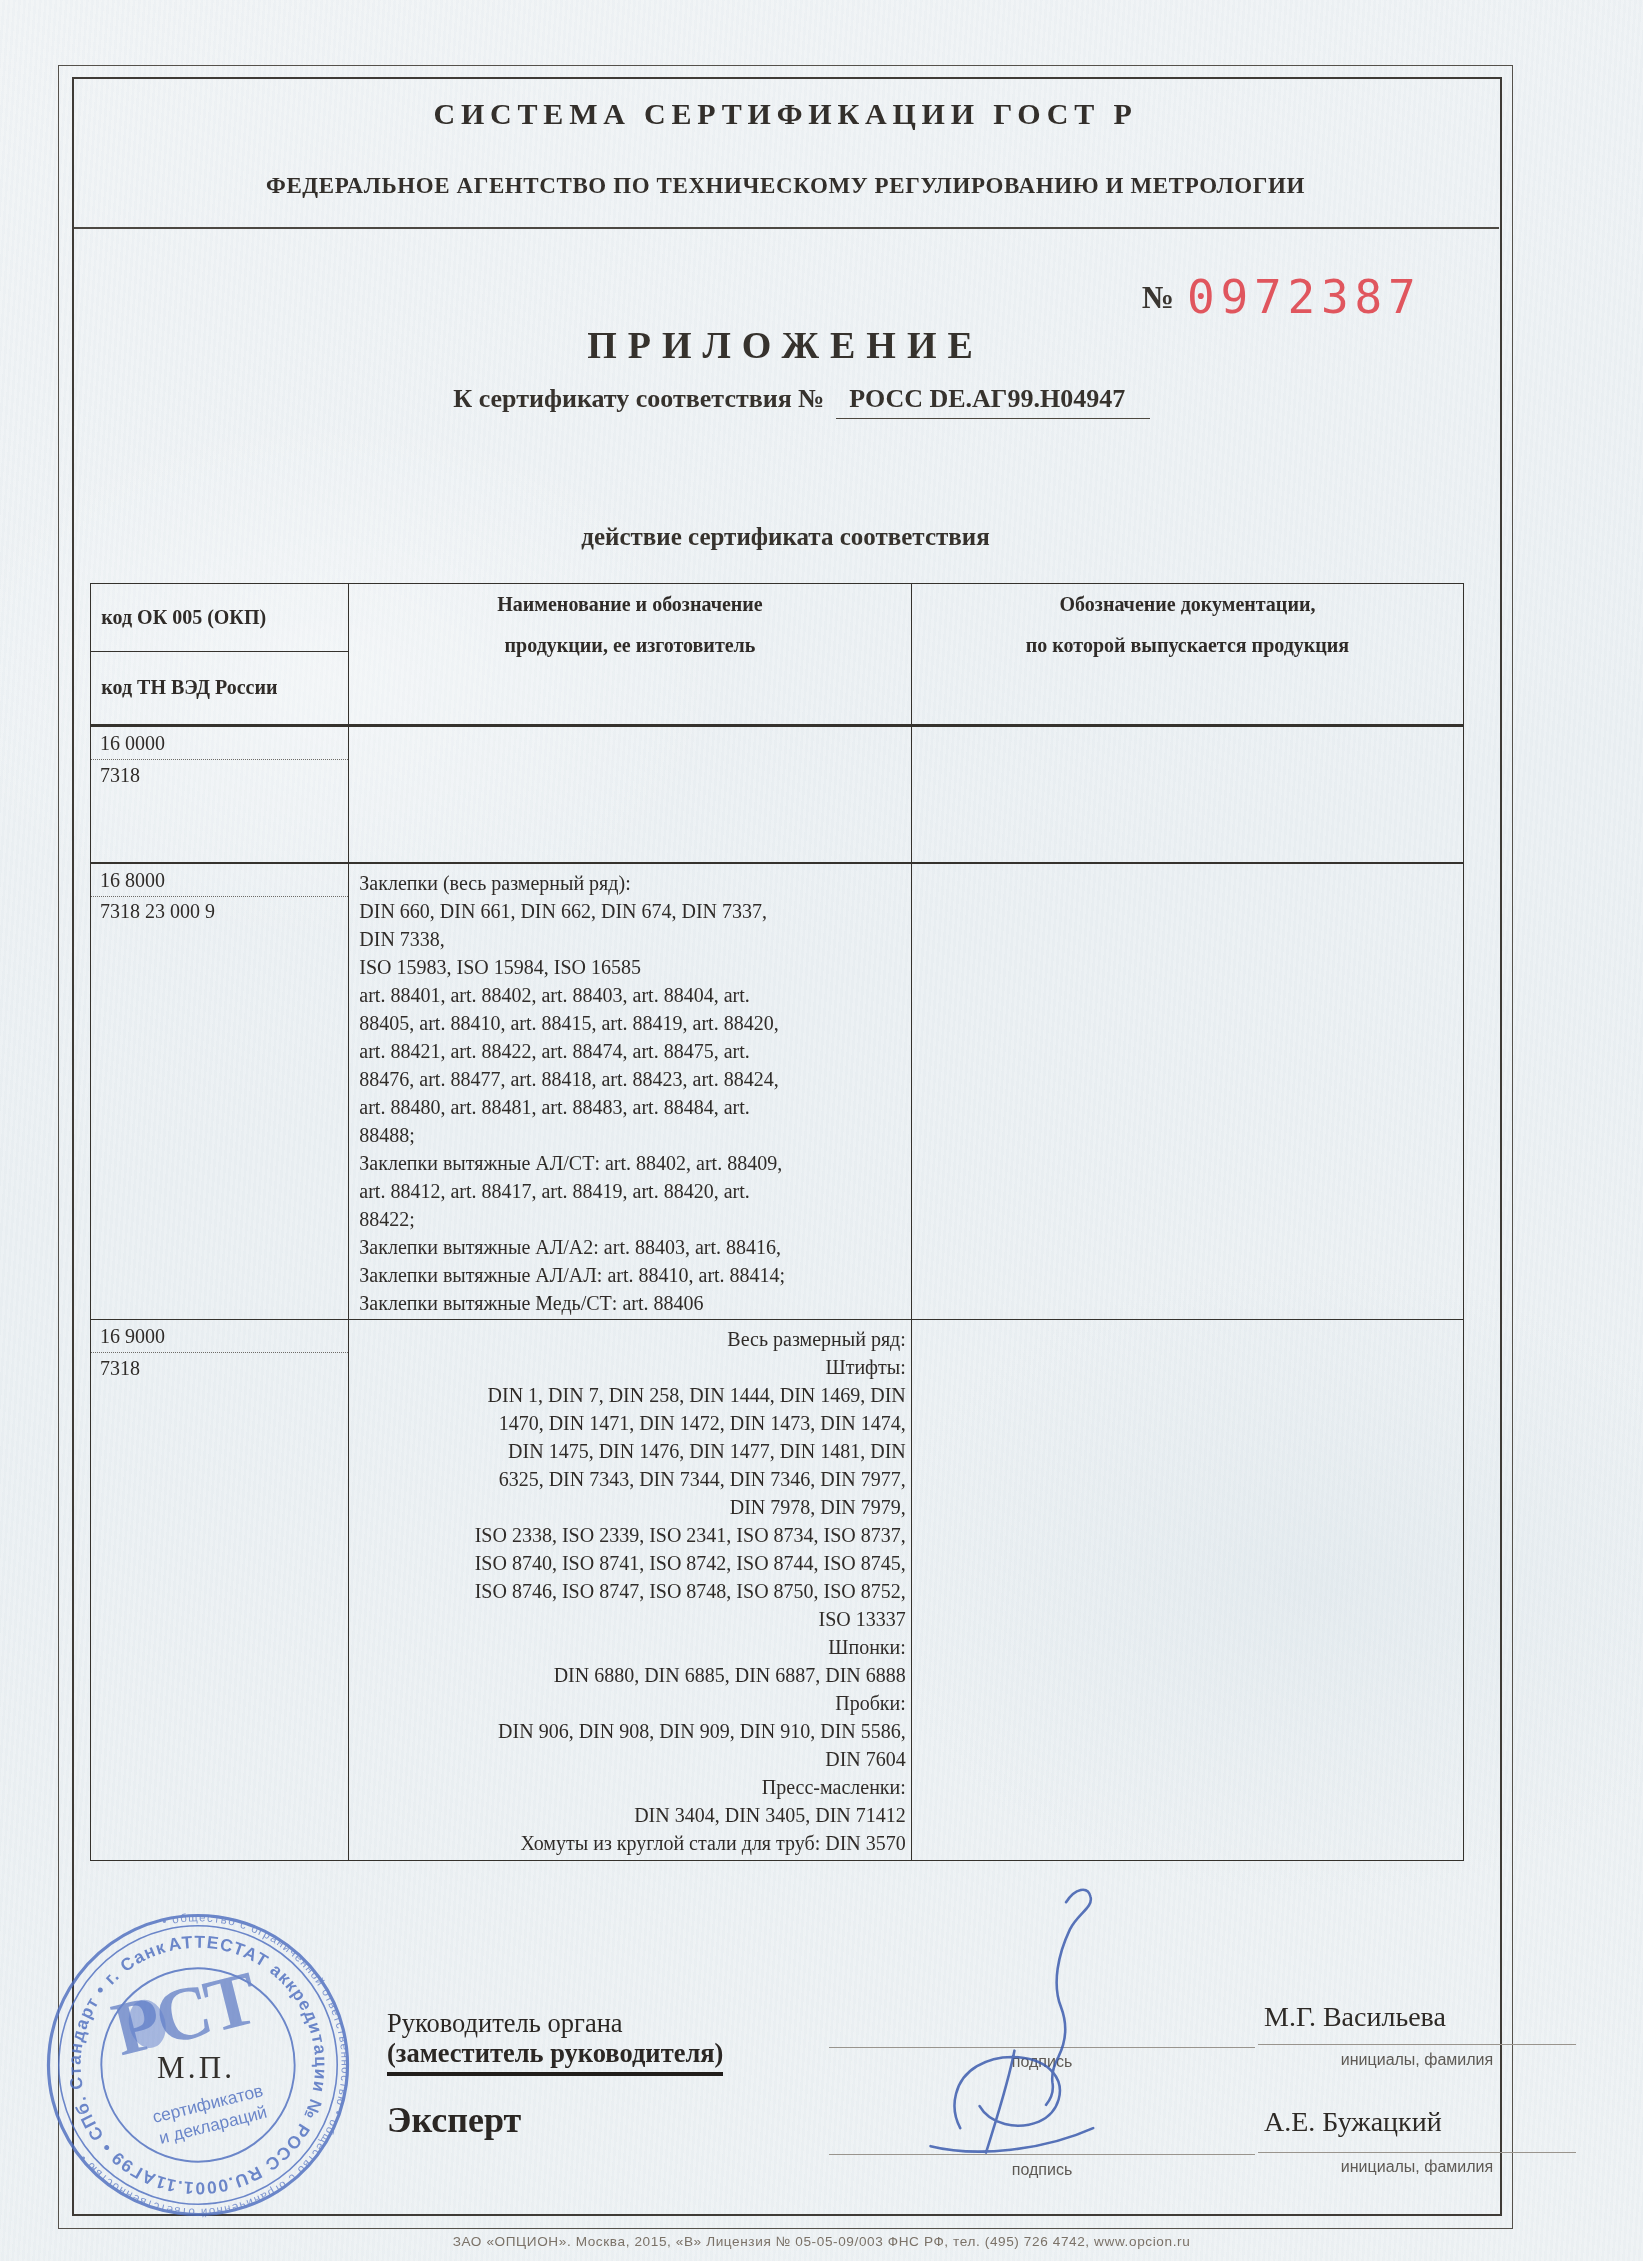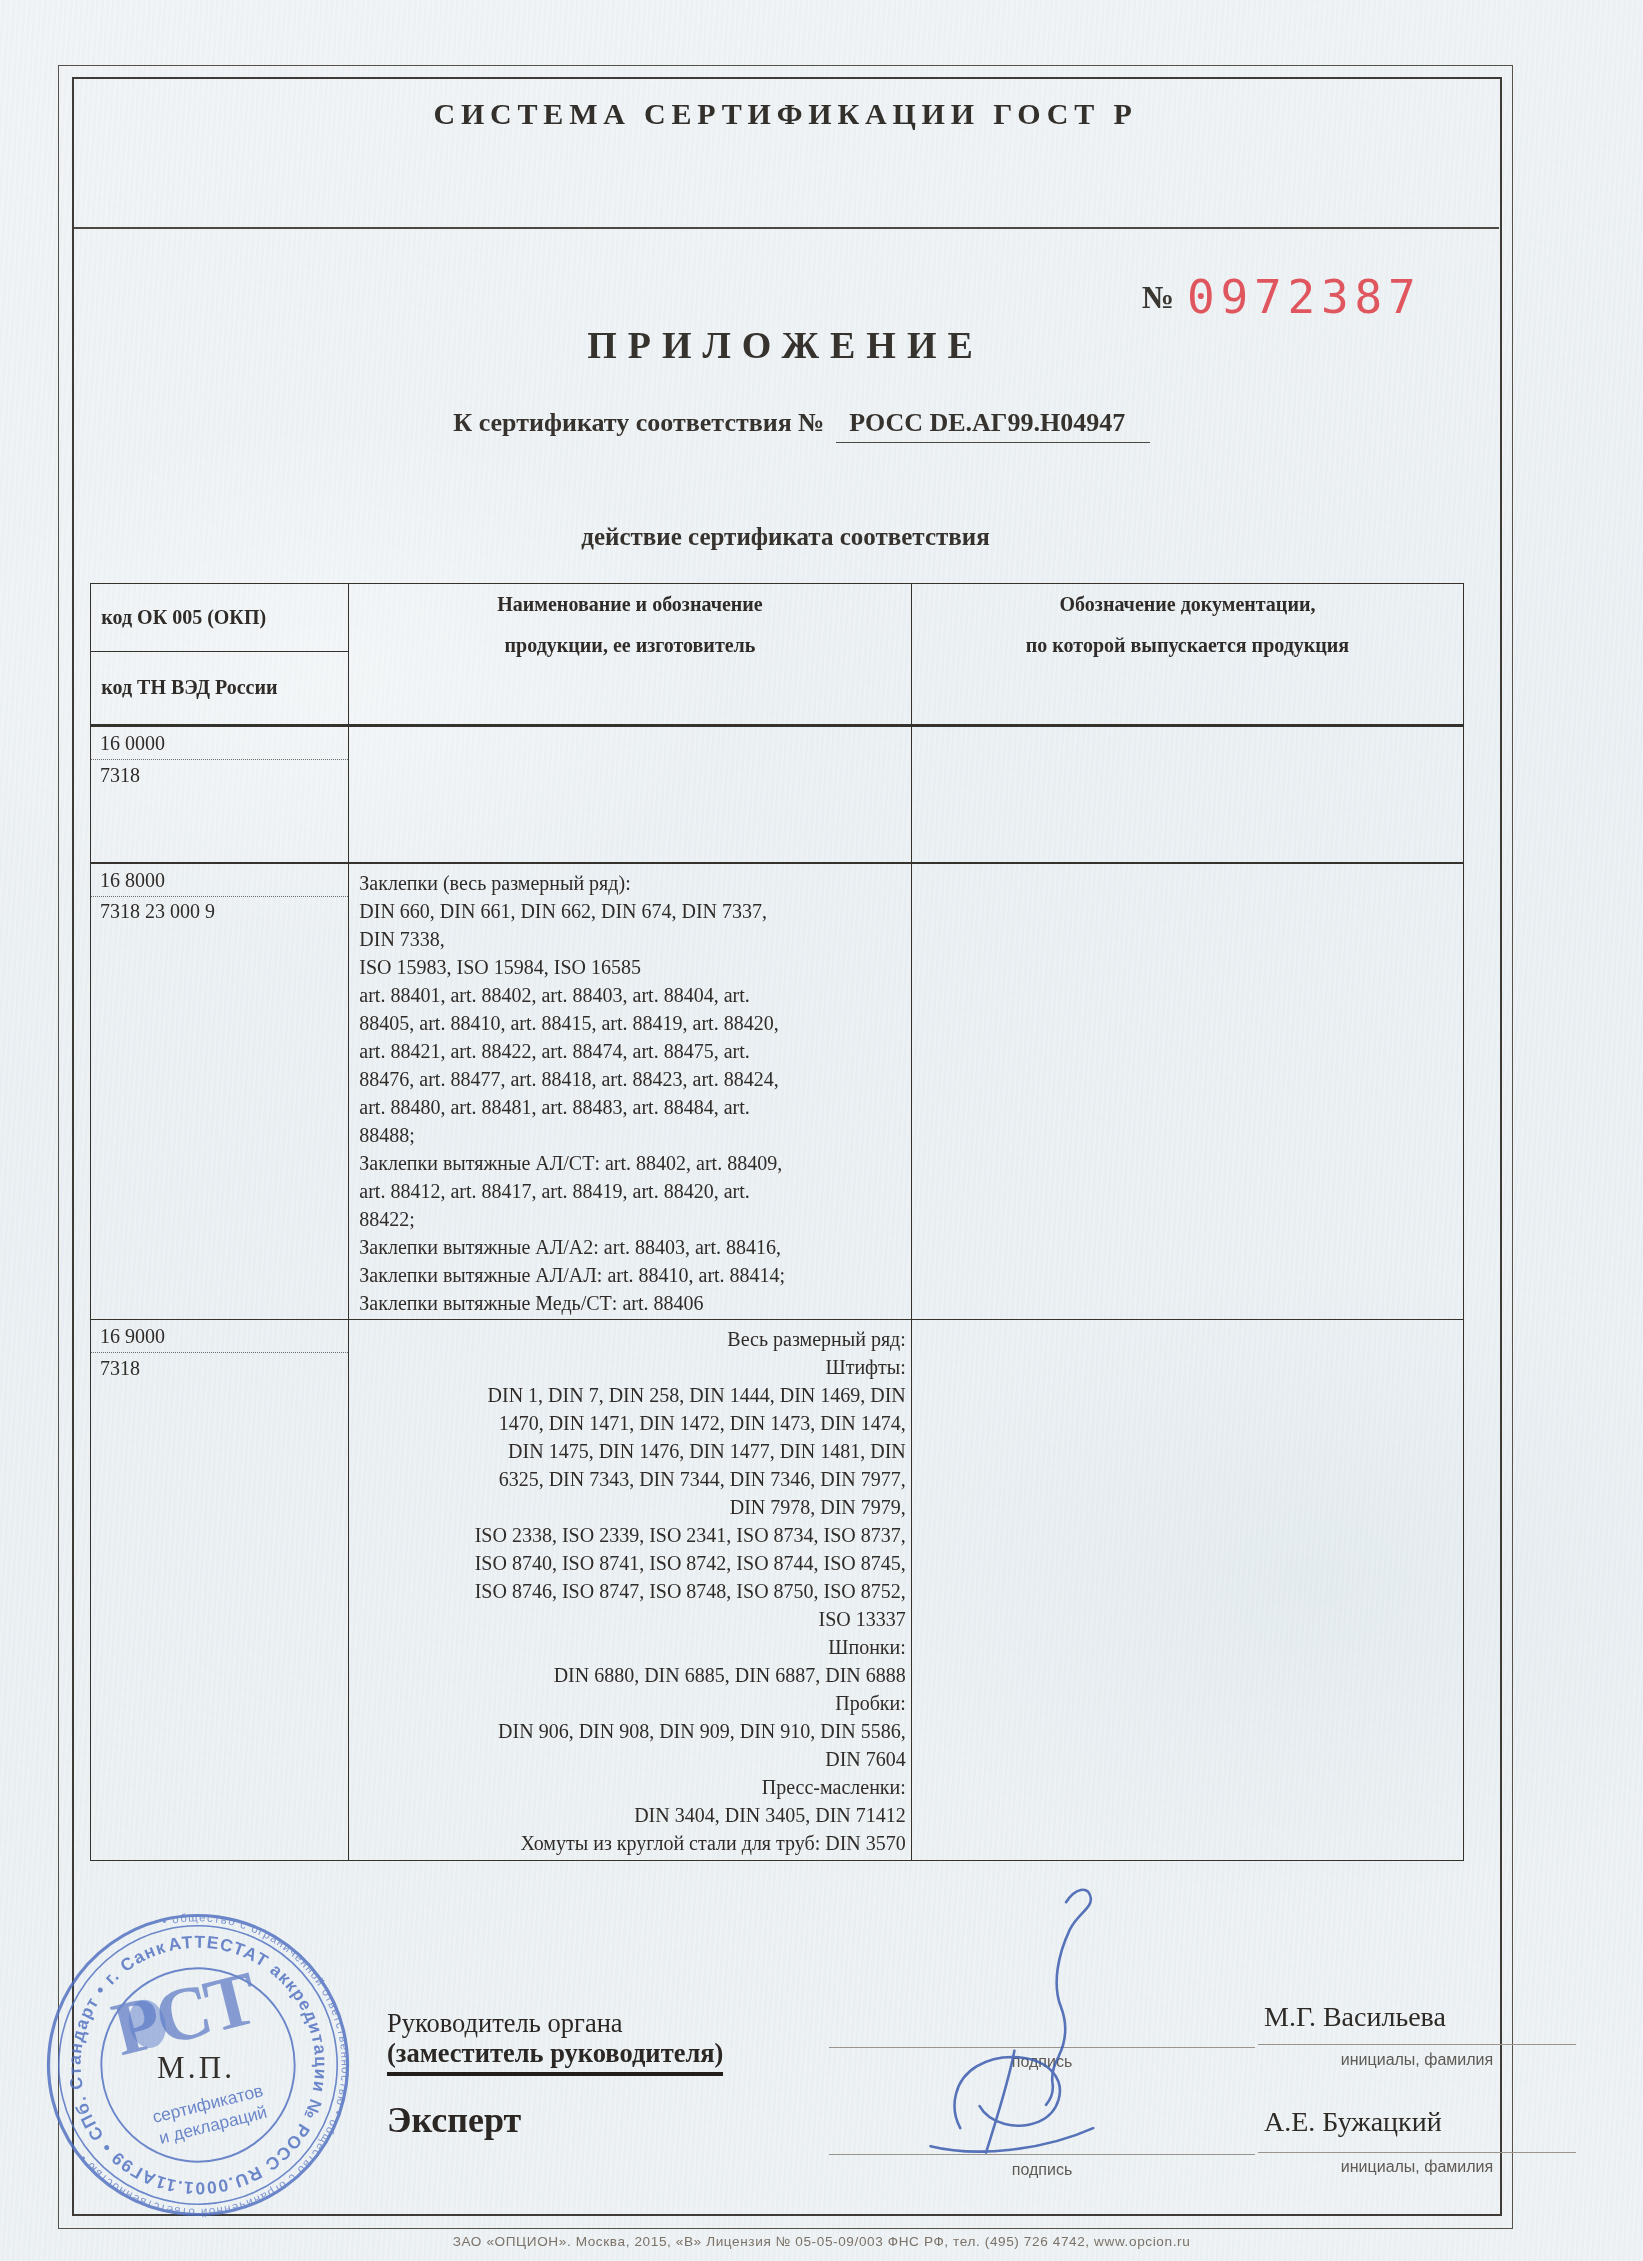--- a/index.html
+++ b/index.html
@@ -35,21 +35,21 @@
   
   .blank-no{left:1142px;top:270px;white-space:nowrap;}
   .blank-no .sign{font-size:32px;font-weight:bold;color:#3a3631;vertical-align:middle;}
   .blank-no .digits{
     font-family:"DejaVu Sans Mono",monospace;
     font-size:46px;color:#e0565e;letter-spacing:5.8px;margin-left:10.3px;
     vertical-align:middle;font-weight:400;
   }
 
   .doc-title{left:72px;top:323px;width:1427px;font-size:38px;font-weight:bold;letter-spacing:11px;color:#36322d;}
-  .subtitle{left:72px;top:408px;width:1459px;font-size:26px;font-weight:bold;color:#36322d;}
+  .subtitle{left:72px;top:384px;width:1459px;font-size:26px;font-weight:bold;color:#36322d;}
   .subtitle .cert-no{font-weight:bold;border-bottom:1.9px solid #4c473f;padding:0 24.5px 5.2px 13px;margin-left:5.2px;}
   .desc1{left:72px;top:487px;width:1427px;font-size:25px;font-weight:bold;color:#36322d;}
   .desc2{left:72px;top:523px;width:1427px;font-size:25px;font-weight:bold;color:#36322d;}
 
   
   table.main{
     position:absolute;left:90px;top:583px;width:1373px;
     border-collapse:collapse;table-layout:fixed;
   }
   table.main td{border:1.9px solid #35322d;vertical-align:top;padding:0;}
@@ -96,20 +96,21 @@
 </head>
 <body>
 
 <div class="page">
 
   <div class="abs outer-frame"></div>
   <div class="abs inner-frame"></div>
   <div class="abs head-rule"></div>
 
   <div class="abs center sys-title">СИСТЕМА СЕРТИФИКАЦИИ ГОСТ Р</div>
+  <div class="abs center agency-title">ФЕДЕРАЛЬНОЕ АГЕНТСТВО ПО ТЕХНИЧЕСКОМУ РЕГУЛИРОВАНИЮ И МЕТРОЛОГИИ</div>
 
   <div class="abs blank-no">
     <span class="sign">№</span>
     <span class="digits">0972387</span>
   </div>
 
   <div class="abs center doc-title">ПРИЛОЖЕНИЕ</div>
 
   <div class="abs center subtitle">
     <span>К сертификату соответствия №</span>

